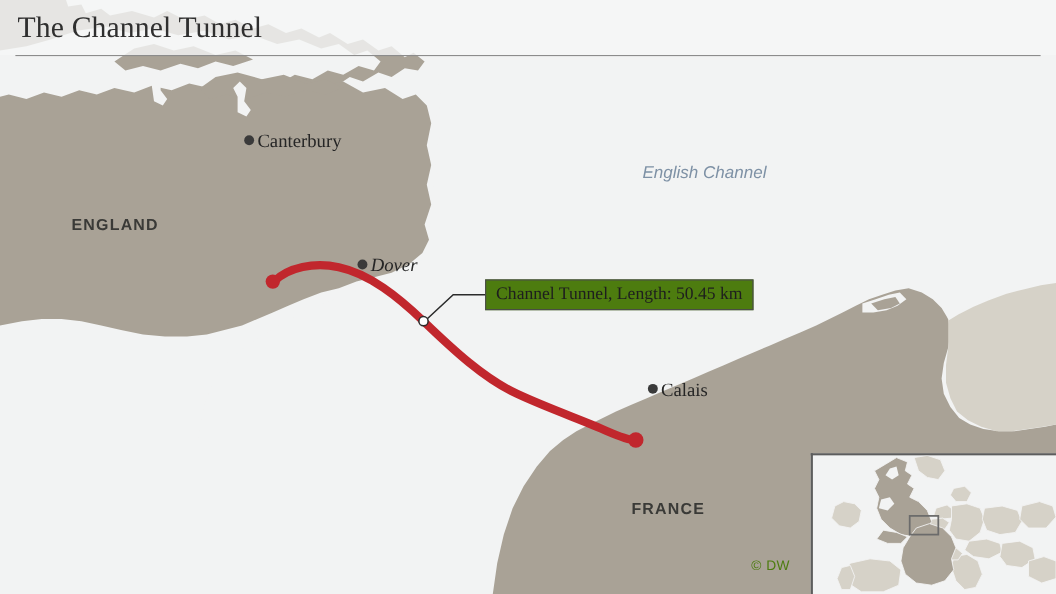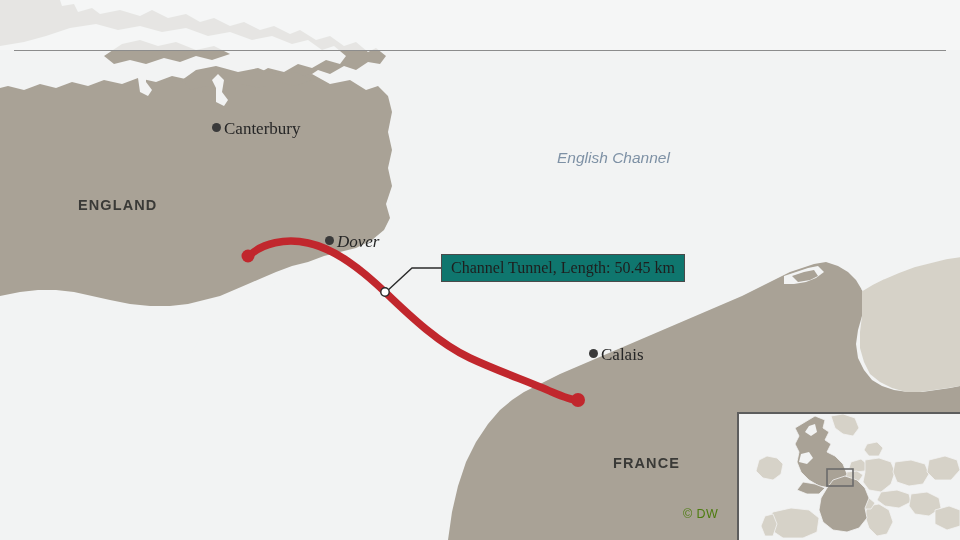--- a/index.html
+++ b/index.html
@@ -87,21 +87,21 @@
   }
   .city .nm { vertical-align: middle; }
   
   .callout-box {
     position: absolute;
     left: 441px;
     top: 254px;
     height: 28px;
     box-sizing: border-box;
     border: 1px solid #4a4a4a;
-    background: #0f766e;
+    background: #4d7c0f;
     padding: 0 9px;
     display: flex;
     align-items: center;
     font-family: "Liberation Serif", serif;
     font-size: 16px;
     color: #1e1e1e;
     white-space: nowrap;
   }
   
   .inset {
@@ -226,28 +226,29 @@
       <circle cx="578" cy="400" r="7" fill="#c1272d"></circle>
     </g>
 
     <g>
       <polyline points="386,292 412,268 443,268" fill="none" stroke="#2b2b2b" stroke-width="1.4"></polyline>
       <circle cx="385" cy="292" r="4.2" fill="#ffffff" stroke="#2b2b2b" stroke-width="1.4"></circle>
     </g>
   </svg>
 
   <div class="title-band"></div>
+  <div class="title-text">The Channel Tunnel</div>
   <div class="title-rule"></div>
 
-  <div class="country-label" style="left:78px; top:197px;">ENGLAND</div>
-  <div class="country-label" style="left:613px; top:455px;text-align:right;">FRANCE</div>
-
-  <div class="sea-label" style="left:557px; top:149px;">English Channel</div>
-
-  <div class="city" style="left:212px; top:118px;">
+  <div class="country-label" style="left:65px; top:197px;">ENGLAND</div>
+  <div class="country-label" style="left:574px; top:455px;text-align:right;">FRANCE</div>
+
+  <div class="sea-label" style="left:584px; top:149px;">English Channel</div>
+
+  <div class="city" style="left:222px; top:118px;">
     <span class="dot"></span><span class="nm">Canterbury</span>
   </div>
   <div class="city" style="left:325px; top:231px;font-style:italic;">
     <span class="dot"></span><span class="nm">Dover</span>
   </div>
   <div class="city" style="left:589px; top:344px;">
     <span class="dot"></span><span class="nm">Calais</span>
   </div>
 
   <div class="callout-box">Channel Tunnel, Length: 50.45 km</div>

